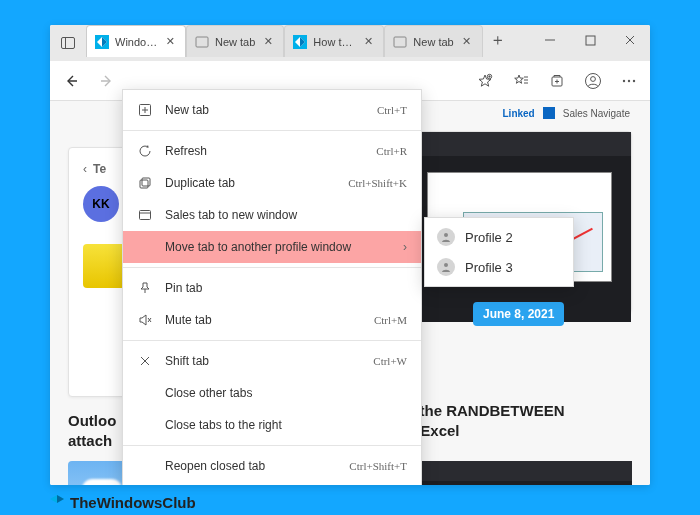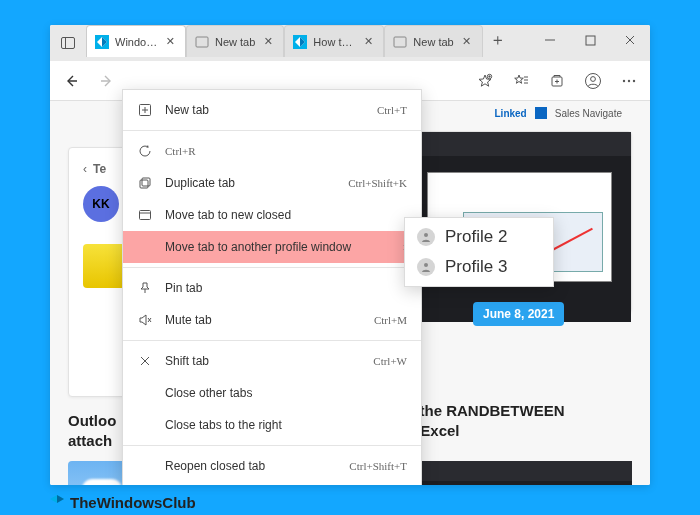--- a/index.html
+++ b/index.html
@@ -20,21 +20,21 @@
   .wc { width:40px; height:30px; display:flex; align-items:center; justify-content:center; color:#555; }
 
   
   .toolbar { height:40px; border-bottom:1px solid #e0e0e0; display:flex; align-items:center; padding:0 4px; gap:2px; }
   .tbtn { width:34px; height:34px; display:flex; align-items:center; justify-content:center; color:#555; border-radius:4px; }
   .addrspace { flex:1; }
   .toolbar-right { display:flex; gap:2px; }
 
   
   .page { position:relative; height: calc(460px - 76px); background:#f7f7f7; overflow:hidden; }
-  .linked-strip { position:absolute; right:28px; top:6px; font-size:10px; color:#555; display:flex; align-items:center; gap:8px;text-align:right; }
+  .linked-strip { position:absolute; right:20px; top:6px; font-size:10px; color:#555; display:flex; align-items:center; gap:8px;text-align:right; }
   .linked-box { width:12px; height:12px; background:#0a66c2; display:inline-block; }
   .card { position:absolute; background:#fff; border:1px solid #e2e2e2; border-radius:4px; box-shadow:0 1px 3px rgba(0,0,0,.06); }
   .card-left { left:18px; top:46px; width:260px; height:250px; padding:14px; }
   .card-left .hdr { display:flex; gap:10px; }
   .avatar { width:36px; height:36px; border-radius:50%; background:#5b6fe0; color:#000000; font-size:12px; font-weight:600; display:flex; align-items:center; justify-content:center; }
   .thumbs { display:flex; gap:8px; margin-top:12px; }
   .thumbs > div { width:44px; height:44px; border-radius:4px; }
   .card-left-title { position:absolute; left:18px; top:310px; font-size:15px; font-weight:600; color:#222; line-height:1.3; }
   .card-right { right:18px; top:30px; width:230px; height:182px; }
   .darkshot { position:absolute; top:0; left:0; right:0; height:190px; background:#1d1e22; }
@@ -56,21 +56,21 @@
   .mi { display:flex; align-items:center; height:32px; padding:0 14px; gap:12px; position:relative; }
   .mi:hover, .mi.hovered { background:#fca5a5;align-items:center; }
   .mi .micon { width:16px; height:16px; display:flex; align-items:center; justify-content:center; color:#555; flex-shrink:0; }
   .mi .mlabel { flex:1; }
   .mi .mshort { color:#666; font-size:11px;font-family:Liberation Serif, serif; }
   .mi .marrow { color:#666; }
   .msep { height:1px; background:#e4e4e4; margin:4px 0; }
   .noicon { padding-left:42px; }
 
   
-  .submenu { position:absolute; left:354px; top:192px; width:150px; background:#fff; border:1px solid #dcdcdc; box-shadow:0 4px 16px rgba(0,0,0,.18); padding:4px 0; font-size:17px; color:#333; z-index:11; }
+  .submenu { position:absolute; left:374px; top:192px; width:150px; background:#fff; border:1px solid #dcdcdc; box-shadow:0 4px 16px rgba(0,0,0,.18); padding:4px 0; font-size:13px; color:#333; z-index:11; }
   .smi { display:flex; align-items:center; gap:10px; height:30px; padding:0 12px; }
   .smi .pavatar { width:18px; height:18px; border-radius:50%; background:#d5d5d5; display:flex; align-items:center; justify-content:center; }
 
   
   .watermark { position:absolute; left:50px; bottom:4px; display:flex; align-items:center; gap:6px; font-size:15px; font-weight:600; color:#222; }
   .wm-logo { width:14px; height:16px; }
 
   svg { display:block; }
 </style>
 </head>
@@ -267,40 +267,41 @@
       <span class="mshort">Ctrl+T</span>
     </div>
     <div class="msep"></div>
     <div class="mi">
       <span class="micon">
           <svg width="14" height="14" viewBox="0 0 14 14">
             <path d="M12 7 A5 5 0 1 1 10.2 3.2" fill="none" stroke="#555"></path>
             <path d="M10 1 L10.6 3.4 L8.2 3.4 Z" fill="#555"></path>
           </svg>
         </span>
+      <span class="mlabel">Refresh</span>
       <span class="mshort">Ctrl+R</span>
     </div>
     <div class="mi">
       <span class="micon">
           <svg width="14" height="14" viewBox="0 0 14 14">
             <rect x="2" y="4" width="8" height="8" rx="1" fill="none" stroke="#555"></rect>
             <rect x="4" y="2" width="8" height="8" rx="1" fill="none" stroke="#555"></rect>
           </svg>
         </span>
       <span class="mlabel">Duplicate tab</span>
       <span class="mshort">Ctrl+Shift+K</span>
     </div>
     <div class="mi">
       <span class="micon">
           <svg width="14" height="14" viewBox="0 0 14 14">
             <rect x="1.5" y="2.5" width="11" height="9" rx="1" fill="none" stroke="#555"></rect>
             <line x1="1.5" y1="5" x2="12.5" y2="5" stroke="#555"></line>
           </svg>
         </span>
-      <span class="mlabel">Move tab to new closed</span>
+      <span class="mlabel">Sales tab to new window</span>
     </div>
     <div class="mi hovered">
       <span class="micon"></span>
       <span class="mlabel">Move tab to another profile window</span>
       <span class="marrow">›</span>
     </div>
     <div class="msep"></div>
     <div class="mi">
       <span class="micon">
           <svg width="14" height="14" viewBox="0 0 14 14">

